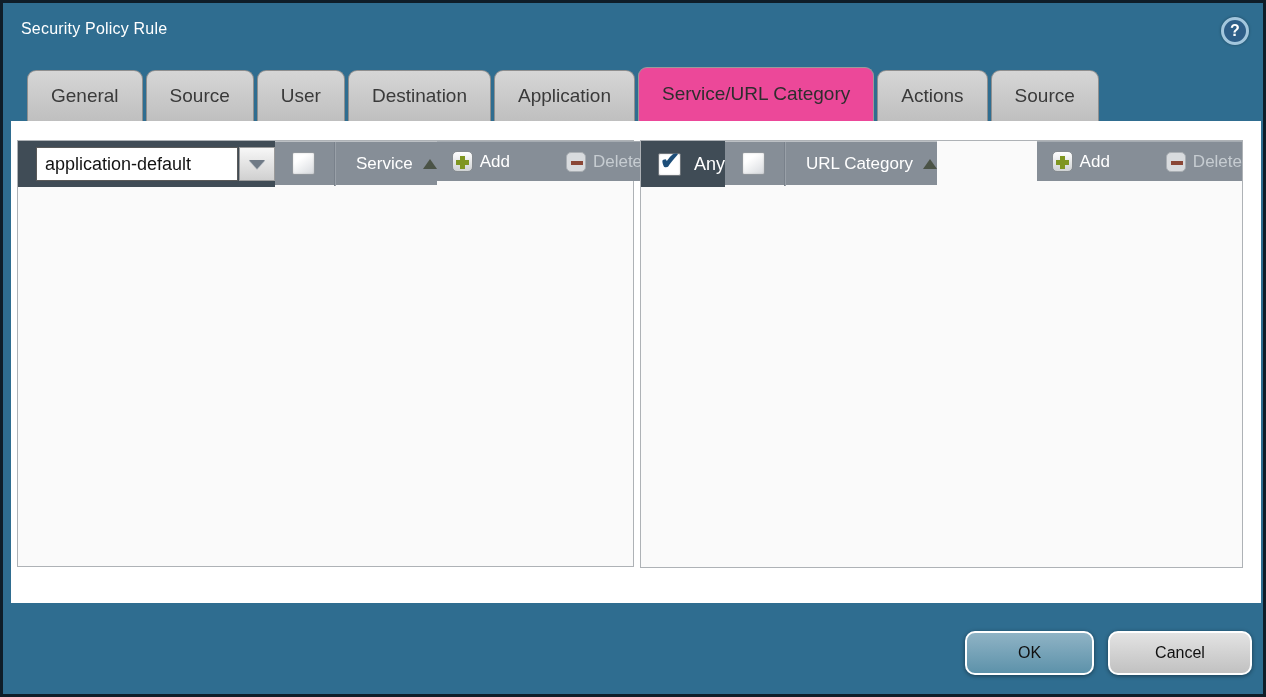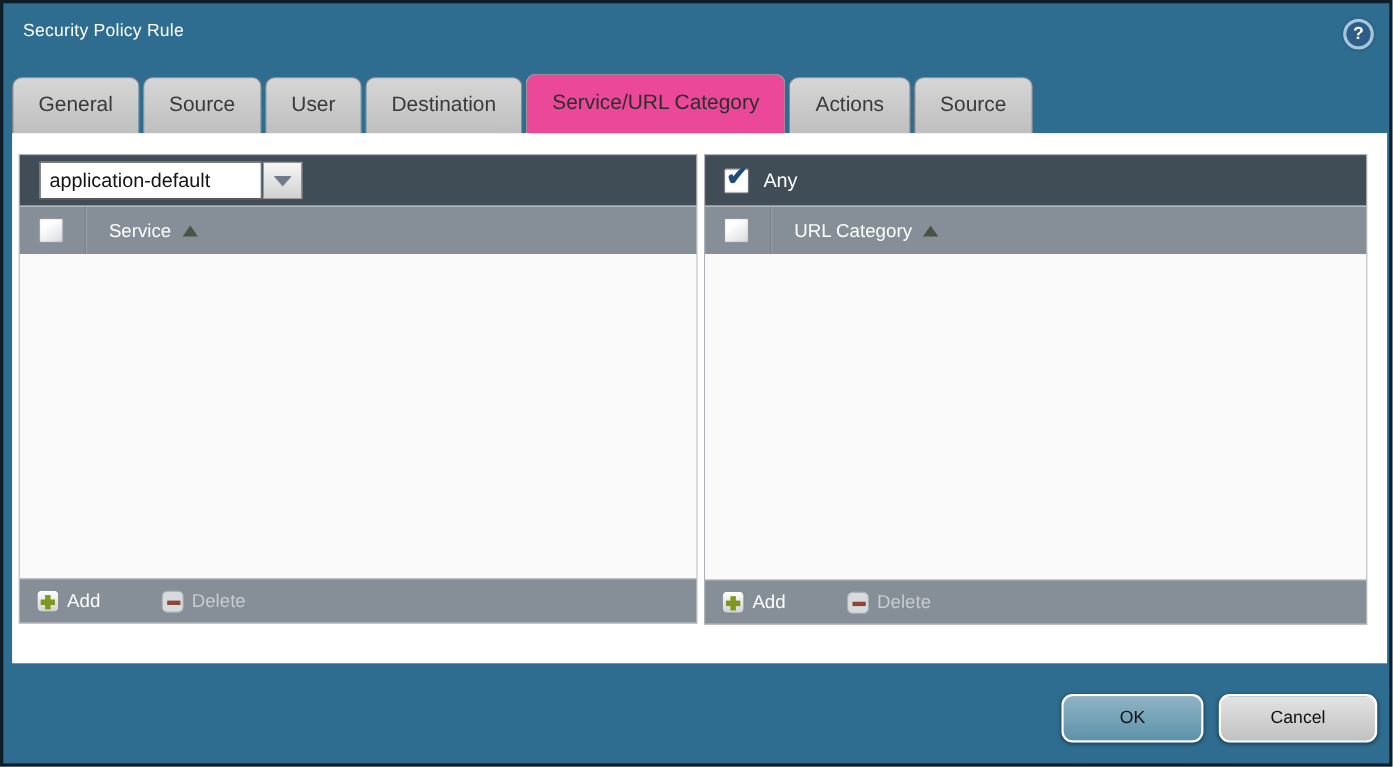--- a/index.html
+++ b/index.html
@@ -11,35 +11,35 @@
 
   
   .title { position:absolute; left:18px; top:17px; color:#ffffff;
            font-size:16px; letter-spacing:0.2px; font-weight:400; }
   .help-icon { position:absolute; right:14px; top:14px; width:28px; height:28px;
            border-radius:50%; background:#2e5e88; border:3px solid #a3c6dd;
            color:#fff; font-weight:bold; font-size:16px; text-align:center;
            line-height:22px; box-shadow:0 0 3px rgba(0,0,0,.35); cursor:pointer; }
 
   
-  .tabs { position:absolute; left:8px; top:64px; height:54px; display:flex;
+  .tabs { position:absolute; left:24px; top:64px; height:54px; display:flex;
           gap:3px; align-items:flex-end; z-index:2; }
   .tab { height:51px; line-height:50px; padding:0 23px;
          background:linear-gradient(#d6d6d6,#bfbfbf);
          border:1px solid #8f8f8f; border-bottom:none;
          border-radius:9px 9px 0 0; font-size:19px; color:#3a3a3a;
          white-space:nowrap; cursor:pointer; }
   .tab.active { background:#ec4899; height:54px; line-height:52px;
          color:#2e2e2e; border-color:#9a9a9a; z-index:3; }
 
   
   .content { position:absolute; left:8px; top:118px; width:1250px; height:482px;
              background:#ffffff; z-index:1; }
 
-  .panel { position:absolute; display:flex; flex-direction:column;
+  .panel { position:absolute; display:flex; 
            border:1px solid #aeb2b6; background:#fafafa; }
   .panel-left  { left:6px;   top:19px; width:617px; height:427px; }
   .panel-right { left:629px; top:19px; width:603px; height:428px; }
 
   .phead { height:46px; flex:none; background:#404c56; display:flex;
            align-items:center; }
   .dd-input { margin-left:18px; width:202px; height:34px; border:1px solid #5a5a5a;
            font-family:"Liberation Sans", sans-serif; font-size:18px; color:#141414;
            padding:0 8px; background:#ffffff; border-radius:0; }
   .dd-btn { width:36px; height:34px; margin-left:1px;
@@ -108,20 +108,21 @@
   <div class="title">Security Policy Rule</div>
   <div class="help-icon">
     <span>?</span>
   </div>
 
   <div class="tabs">
     <div class="tab">General</div>
     <div class="tab">Source</div>
     <div class="tab">User</div>
     <div class="tab">Destination</div>
+    <div class="tab">Application</div>
     <div class="tab active">Service/URL Category</div>
     <div class="tab">Actions</div>
     <div class="tab">Source</div>
   </div>
 
   <div class="content">
 
     <div class="panel panel-left">
       <div class="phead">
         <input class="dd-input" type="text" value="application-default" style="">

